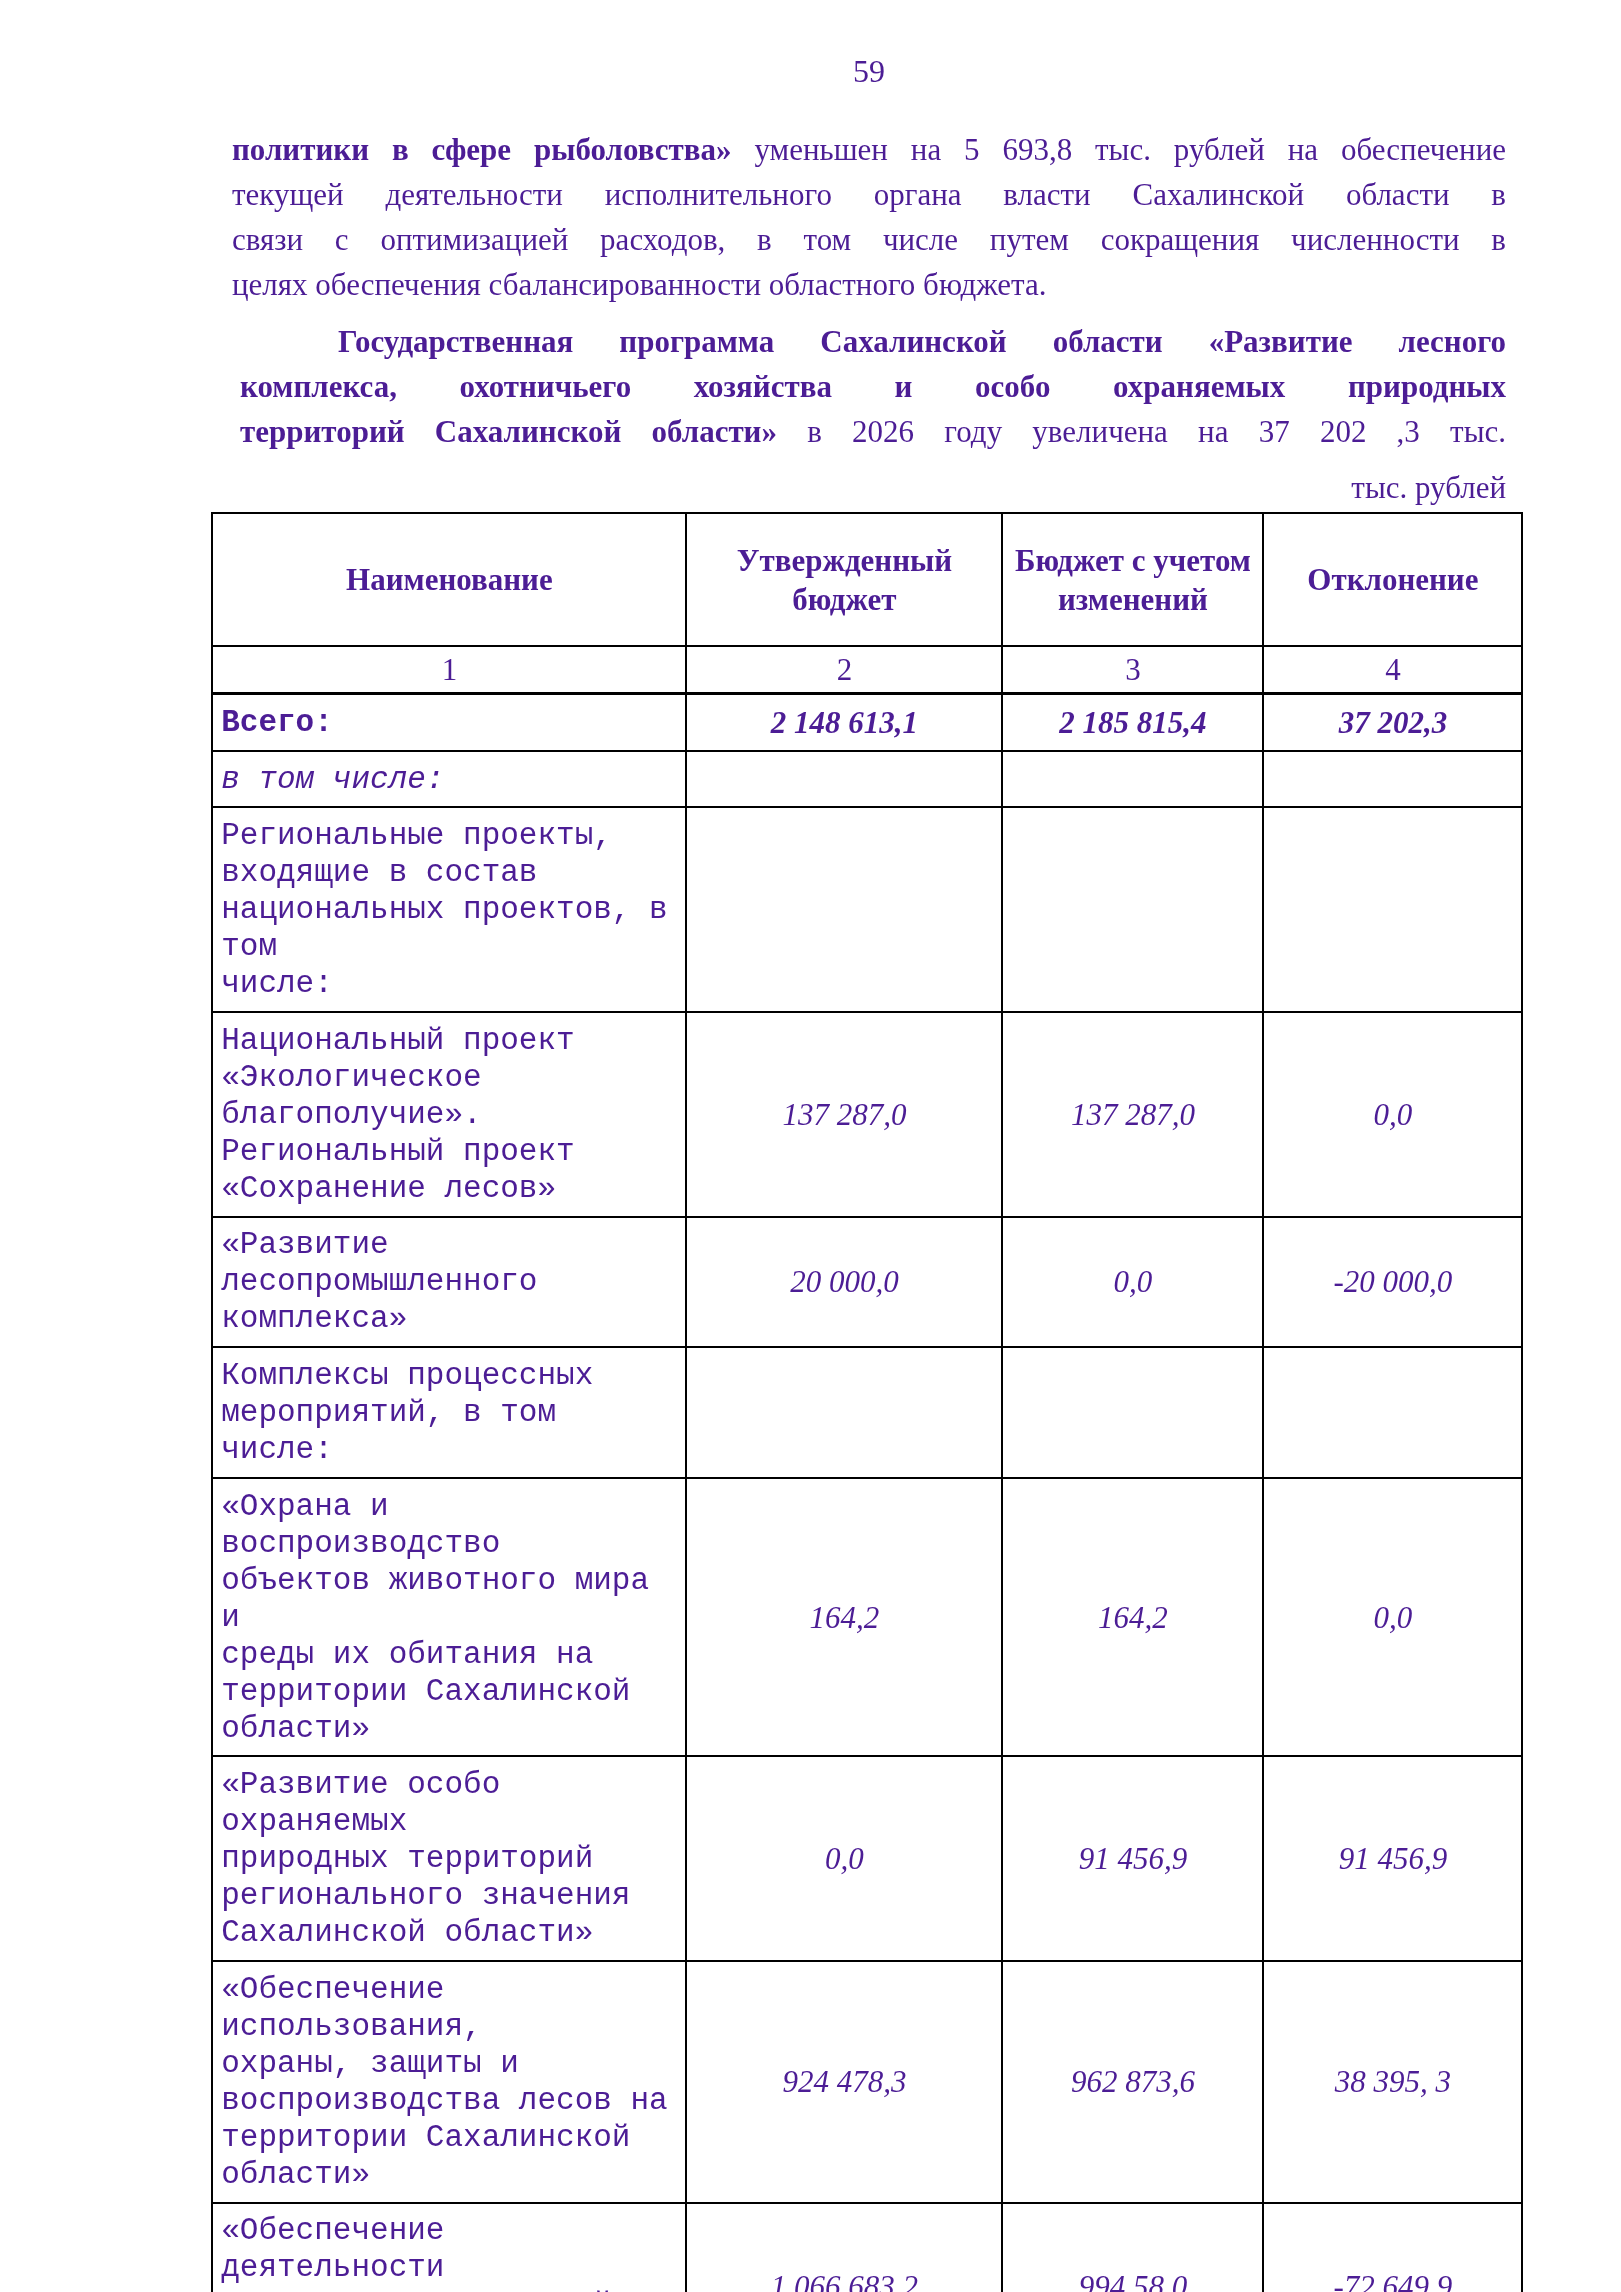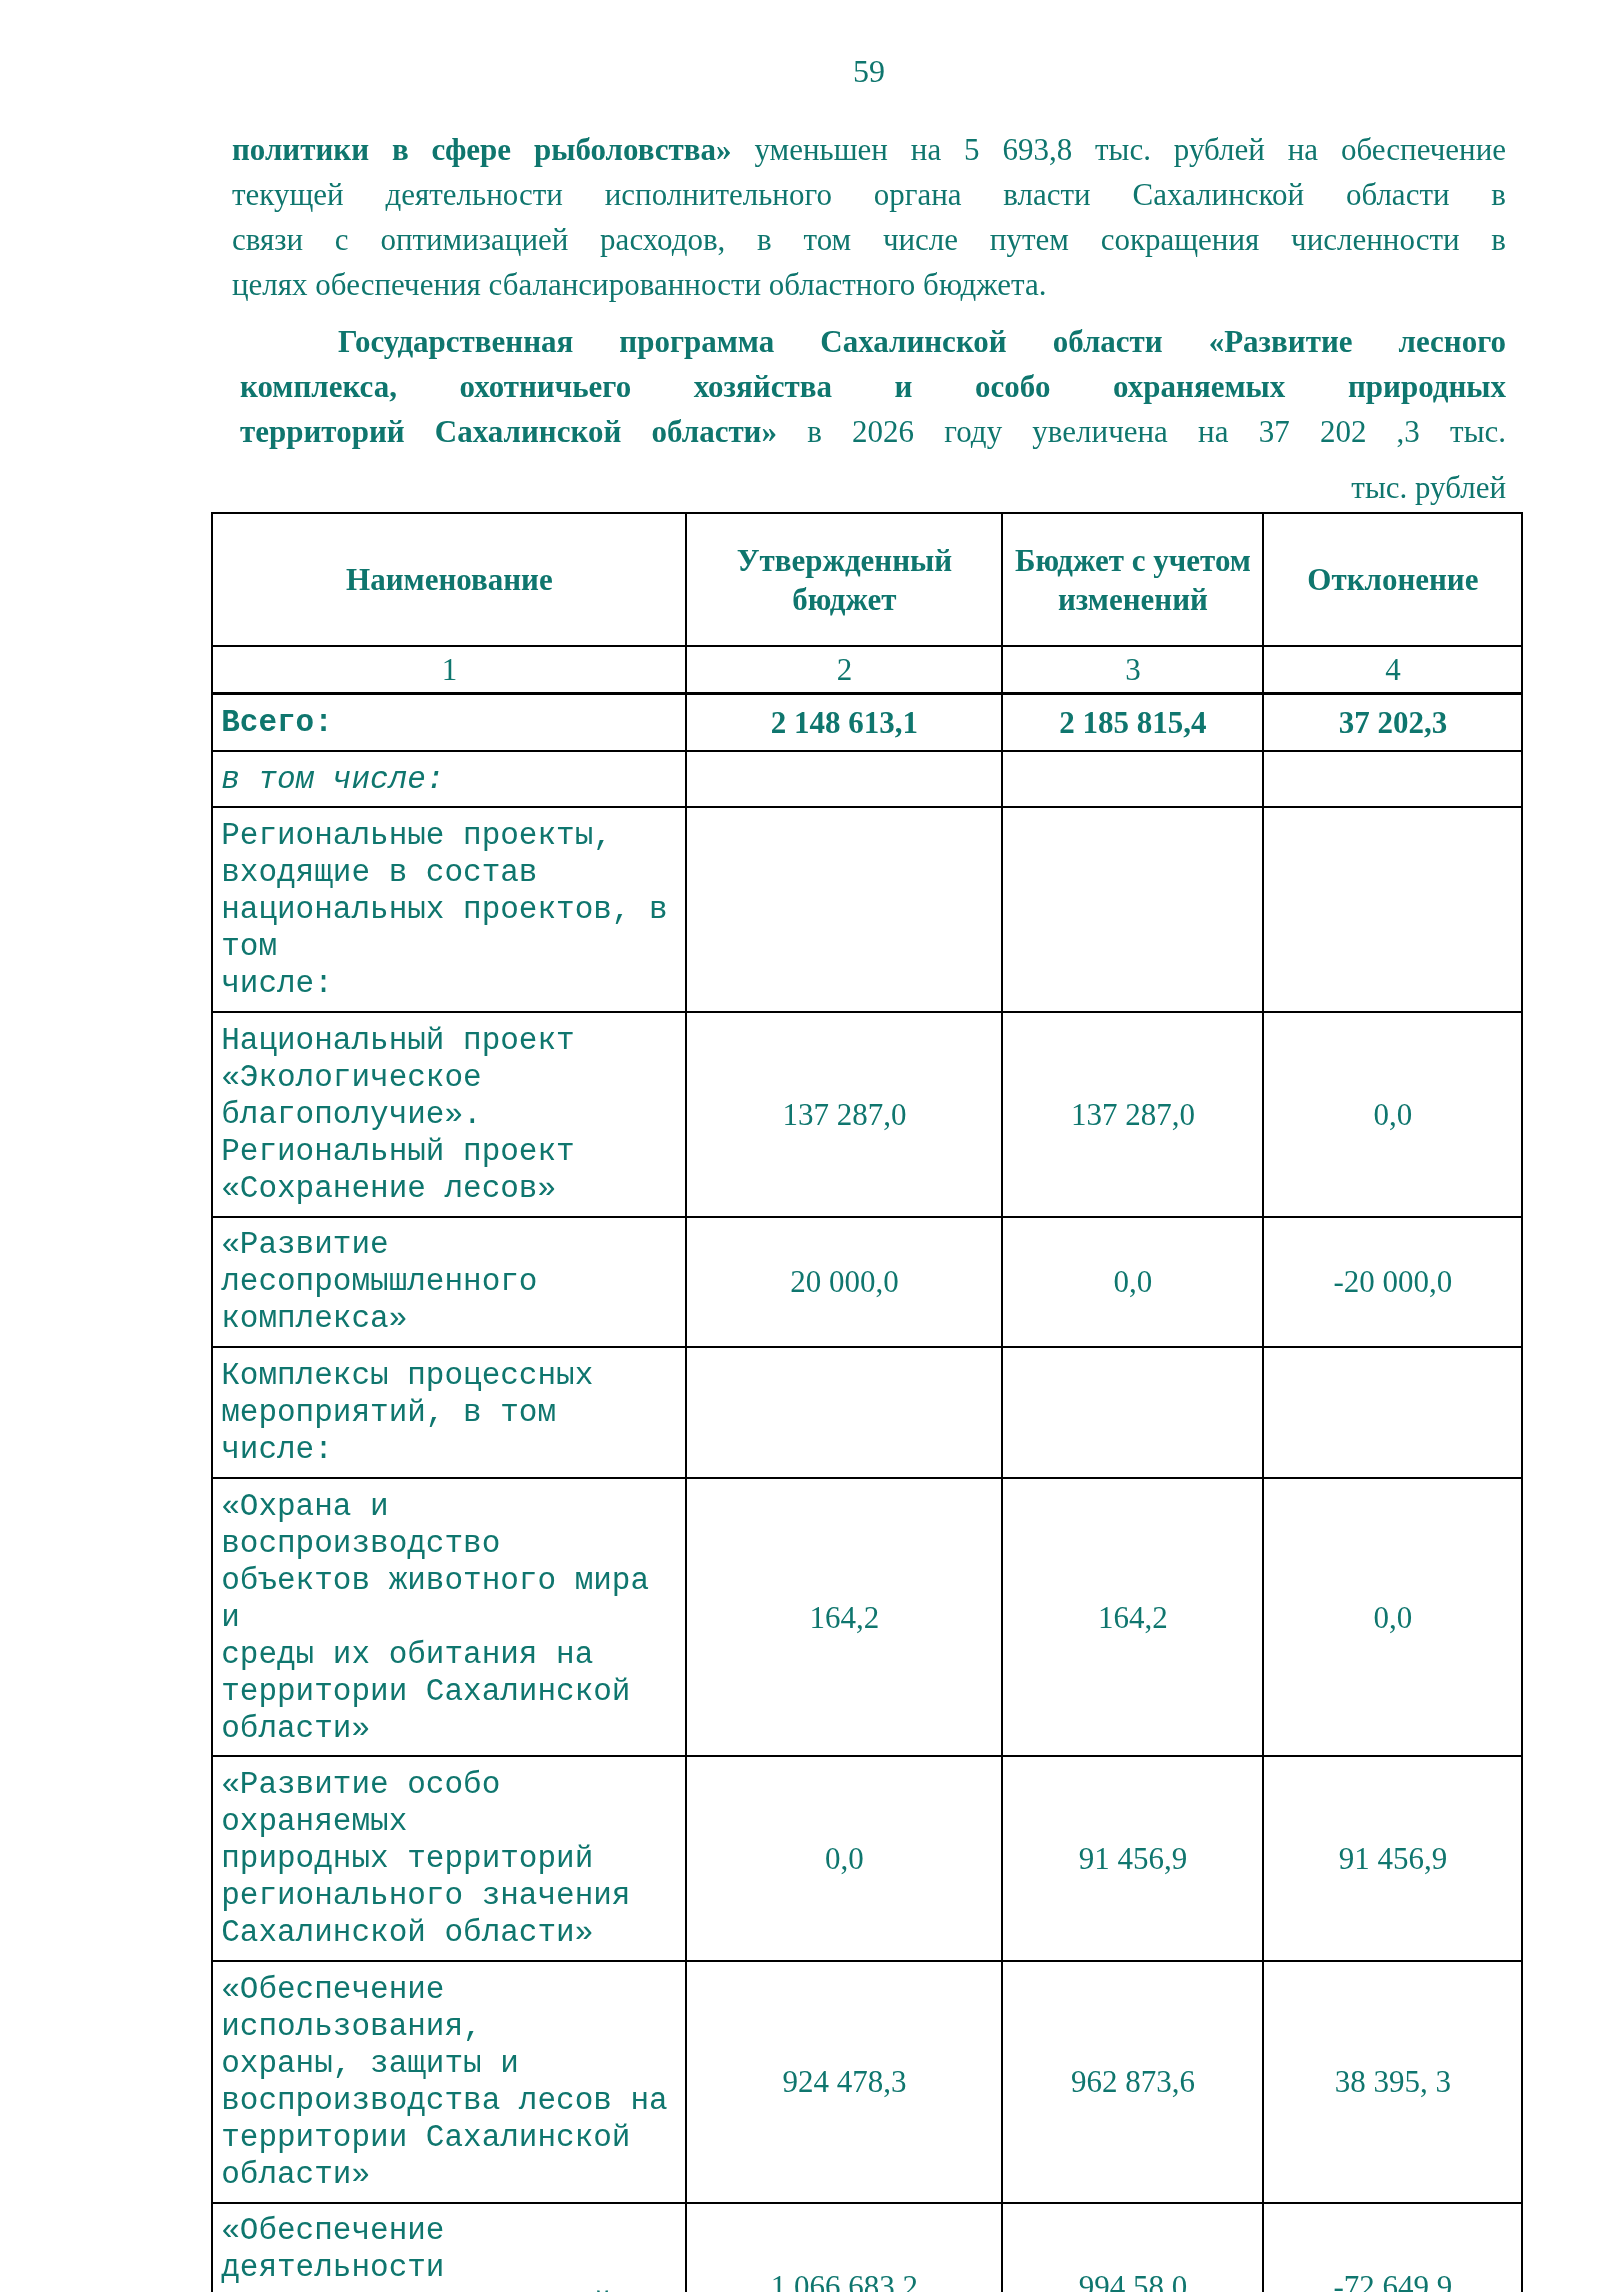--- a/index.html
+++ b/index.html
@@ -2,21 +2,21 @@
 <html lang="ru"><head>
 <meta charset="utf-8">
 <style>
   html, body { margin: 0; padding: 0; background: #888; }
   .page {
     position: relative;
     width: 1621px;
     height: 2293px;
     margin: 0 auto;
     background: #ffffff;
-    color: #0f766e;
+    color: #4c1d95;
     font-family: "Liberation Serif", "DejaVu Serif", serif;
     box-sizing: border-box;
     padding: 51px 115px 0 232px;
     overflow: hidden;
   }
   .page-number {
     text-align: center;
     font-size: 32px;
     line-height: 41px;
   }
@@ -78,20 +78,21 @@
     line-height: 37px;
     padding: 8.8px 9.8px 8.8px 7.8px;
     white-space: pre-line;
     font-family: Liberation Mono, monospace;
   }
   tbody td.num {
     text-align: center;
     vertical-align: middle;
     line-height: 37px;
     padding: 5.9px 3.9px;
+    font-style: italic;
   }
   tbody tr.total td { font-weight: bold; }
   tbody tr.subhead td.name { font-style: italic; }
 </style>
 </head>
 <body>
 
 <div class="page">
 
   <div class="page-number">59</div>

